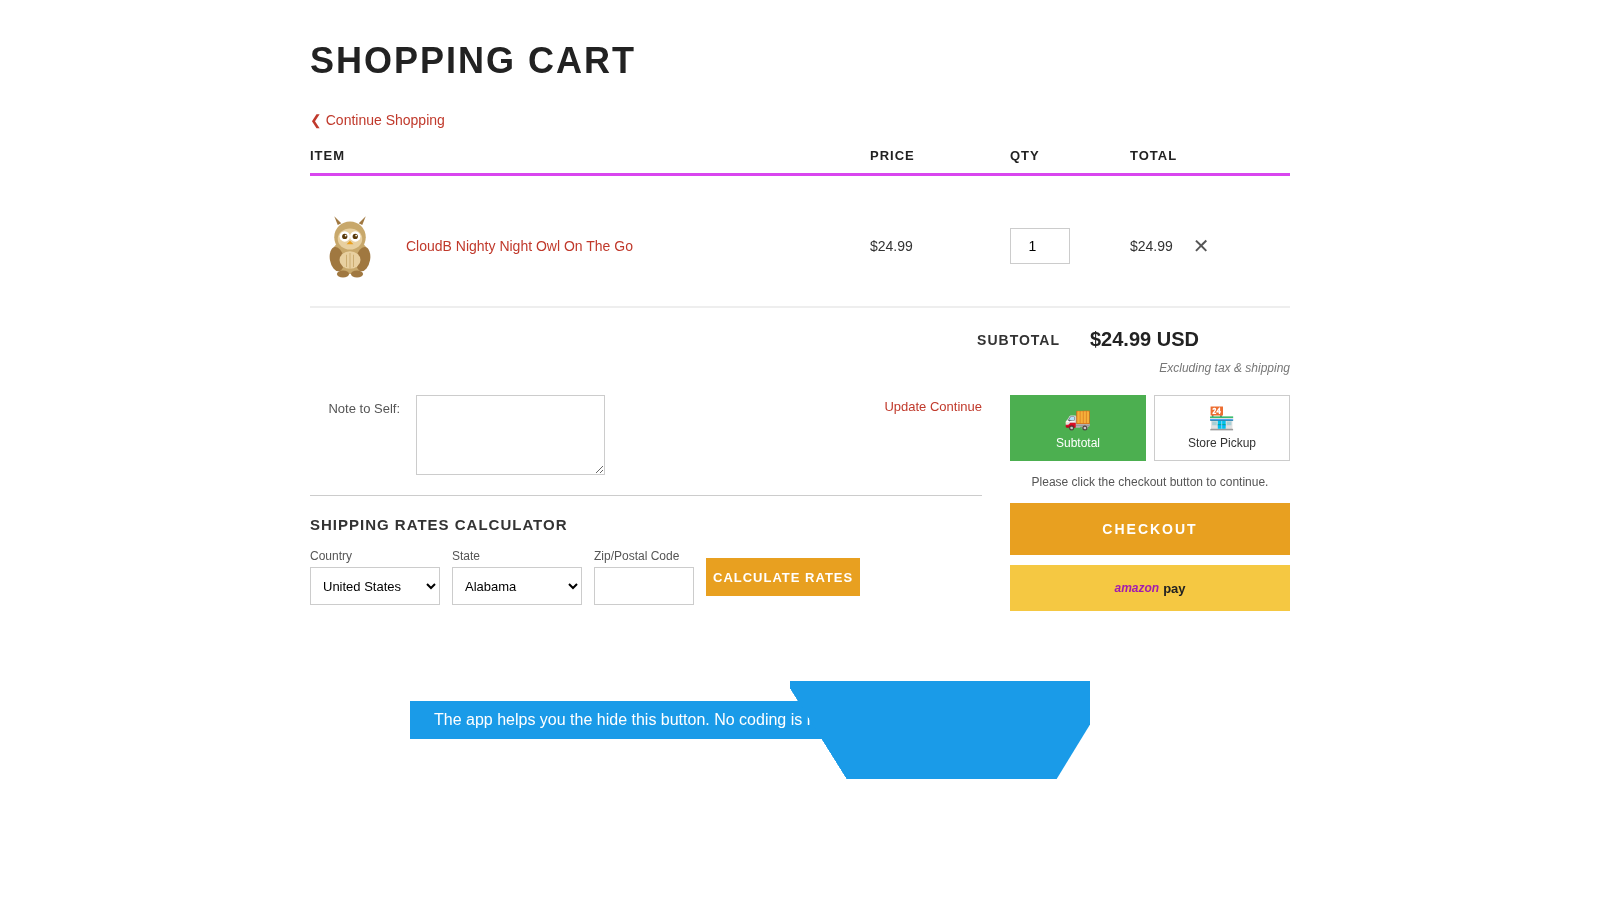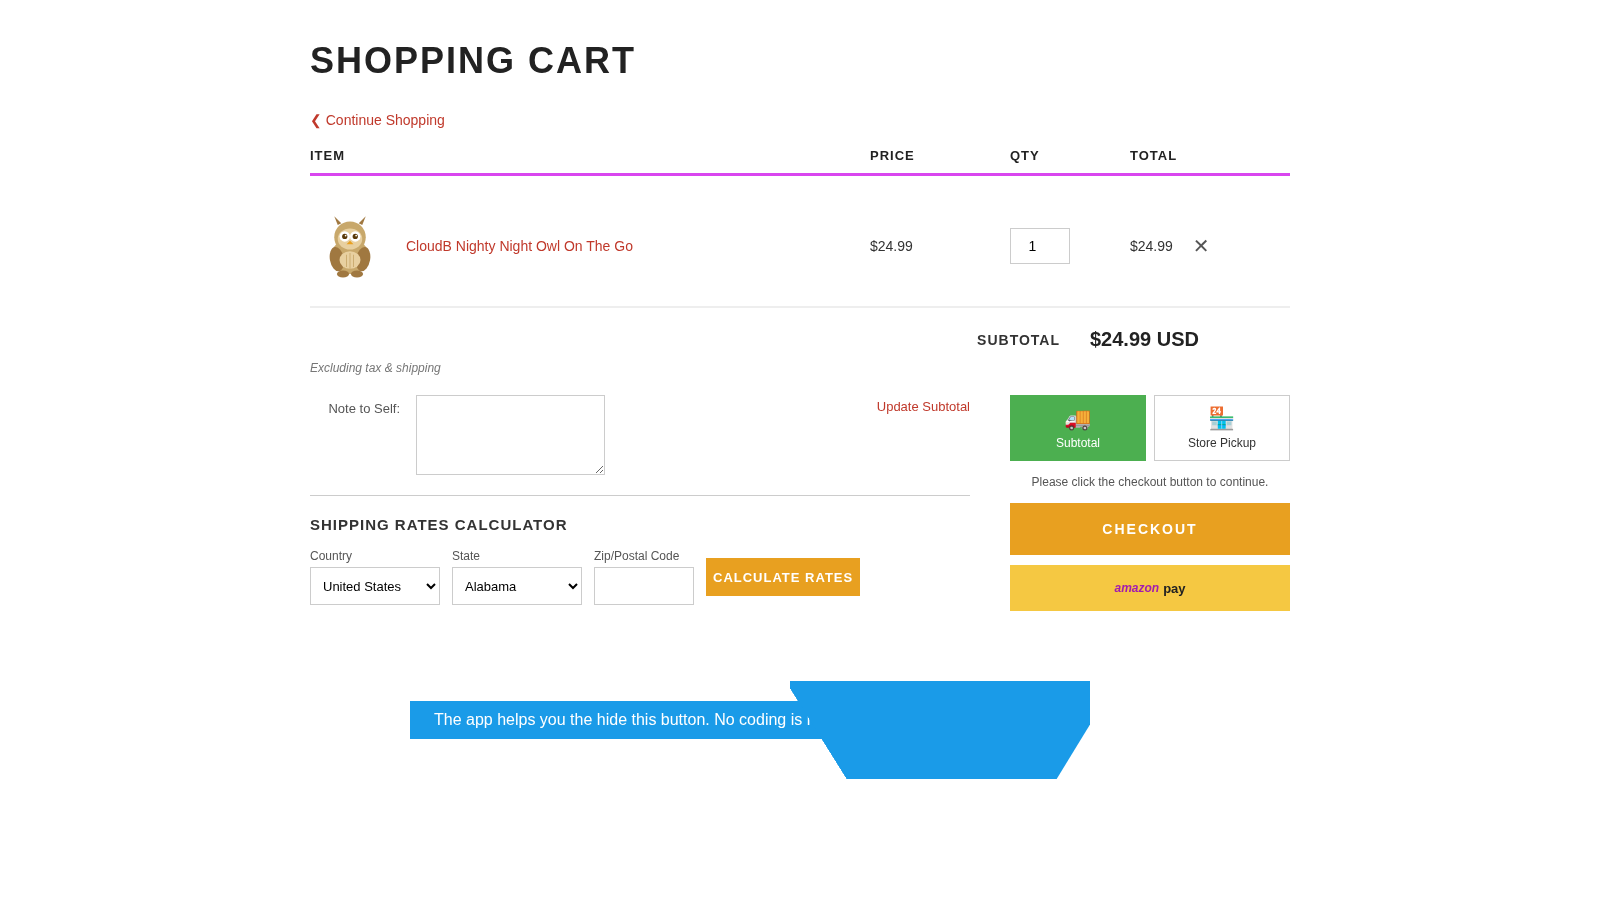--- a/index.html
+++ b/index.html
@@ -106,29 +106,30 @@
       letter-spacing: 1px;
       font-size: 14px;
     }
     .subtotal-value {
       font-size: 20px;
       font-weight: bold;
       color: #222;
       min-width: 200px;
     }
     .tax-note {
+      text-align: right;
       font-size: 12px;
       color: #777;
       font-style: italic;
       margin-bottom: 20px;
     }
     .main-section {
       display: grid;
       grid-template-columns: 1fr 280px;
-      gap: 40px;
+      gap: 28px;
       margin-top: 4px;
     }
     .left-col {}
     .right-col {}
     .note-row {
       display: flex;
       align-items: flex-start;
       gap: 16px;
       margin-bottom: 30px;
     }
@@ -365,21 +366,21 @@
   
   <div class="main-section">
 
     <div class="left-col">
 
       <div style="display:flex; align-items:flex-start; justify-content:space-between; margin-bottom:20px;">
         <div class="note-row" style="flex:1; margin-bottom:0;">
           <span class="note-label">Note to Self:</span>
           <textarea class="note-textarea" style=""></textarea>
         </div>
-        <button class="update-link" style="margin-top:0; padding-top:0; color:#c0392b; background:none; border:none; cursor:pointer; font-size:13px; white-space:nowrap; margin-left:20px; align-self:flex-start; padding-top:4px;">Update Subtotal</button>
+        <button class="update-link" style="margin-top:0; padding-top:0; color:#c0392b; background:none; border:none; cursor:pointer; font-size:13px; white-space:nowrap; margin-left:20px; align-self:flex-start; padding-top:4px;">Update Continue</button>
       </div>
 
       <div>
         <h3 class="shipping-calc-title">SHIPPING RATES CALCULATOR</h3>
         <div class="calc-fields">
           <div class="field-group">
             <label class="field-label">Country</label>
             <select class="field-select">
               <option>United States</option>
             </select>

